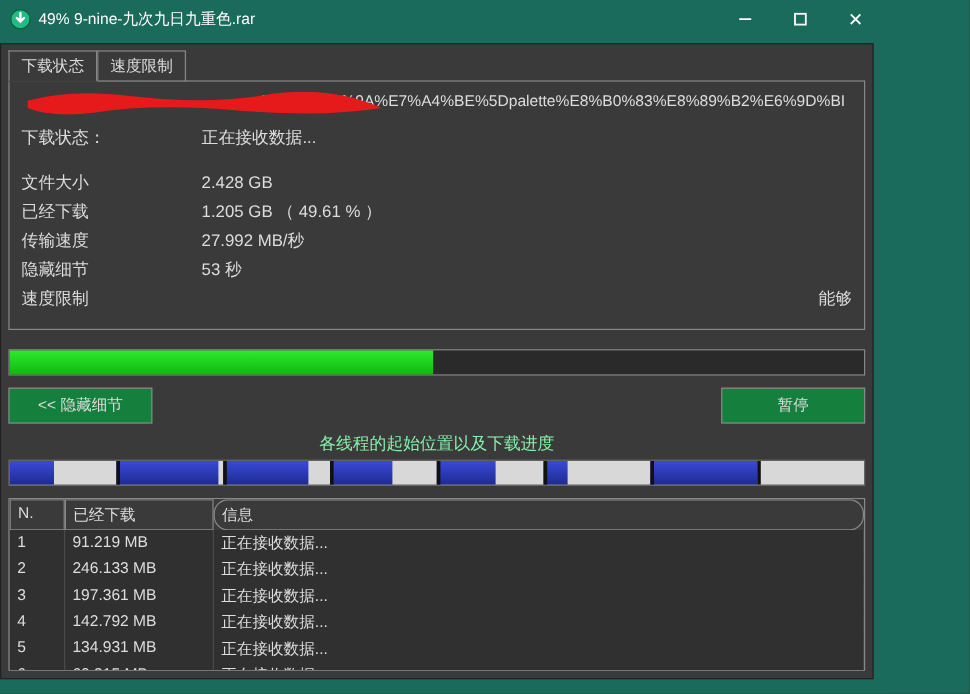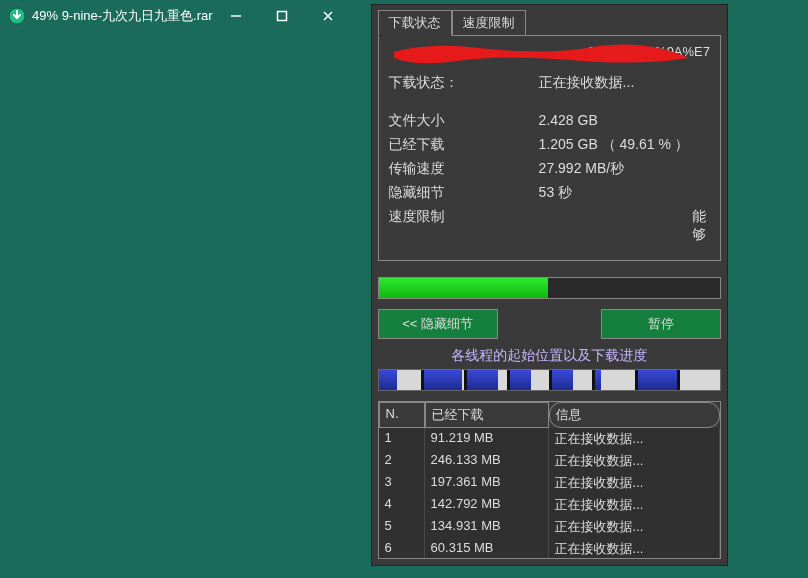--- a/index.html
+++ b/index.html
@@ -10,21 +10,21 @@
     color: #d0d0d0;
     width: 808px;
     height: 578px;
     overflow: hidden;
   }
   .window {
     width: 740px;
     height: 578px;
     background: #1a6b5c;
     display: flex;
-    flex-direction: row;
+    flex-direction: column;
   }
   .titlebar {
     height: 32px;
     display: flex;
     align-items: center;
     padding: 0 4px 0 8px;
     color: #fff;
   }
   .titlebar .icon {
     width: 18px; height: 18px;
@@ -36,21 +36,21 @@
   .titlebar .title { flex: 1; font-size: 13px; }
   .win-controls { display: flex; gap: 0; }
   .win-btn {
     width: 46px; height: 28px;
     display: flex; align-items: center; justify-content: center;
     color: #fff;
     cursor: pointer;
   }
   .inner {
     flex: 1;
-    margin: 4px 12px 12px 16px;
+    margin: 4px 12px 12px 0;
     background: #3a3a3a;
     border: 1px solid #222;
     display: flex;
     flex-direction: column;
     padding: 4px 6px 6px 6px;
     overflow: hidden;
   }
   .tabs {
     display: flex;
     gap: 0;
@@ -92,21 +92,21 @@
     width: 310px; height: 30px;
   }
   .red-censor svg { width: 100%; height: 100%; }
   .info-row {
     display: flex;
     margin: 6px 0;
     font-size: 14px;
   }
   .info-label { width: 150px; color: #ddd; }
   .info-value { flex: 1; color: #ddd; }
-  .info-value.center { text-align: center; padding-left: 150px; font-family: Liberation Mono, monospace; }
+  .info-value.center { text-align: right; padding-left: 150px; font-family: Liberation Mono, monospace; }
   .progress-outer {
     height: 22px;
     border: 1px solid #888;
     background: #2a2a2a;
     margin: 6px 0 10px 0;
     position: relative;
   }
   .progress-fill {
     height: 100%;
     background: linear-gradient(to bottom, #2eea2e, #0fb80f);
@@ -125,21 +125,21 @@
     background: #15803d;
     color: #ddd;
     text-align: center;
     cursor: pointer;
     font-size: 13px;
   }
   .section-title {
     text-align: center;
     font-size: 14px;
     margin: 2px 0 4px 0;
-    color: #c4b5fd;
+    color: #86efac;
   }
   .thread-bars {
     display: flex;
     height: 22px;
     border: 1px solid #666;
     margin-bottom: 10px;
     overflow: hidden;
   }
   .thread-seg {
     flex: 1;

